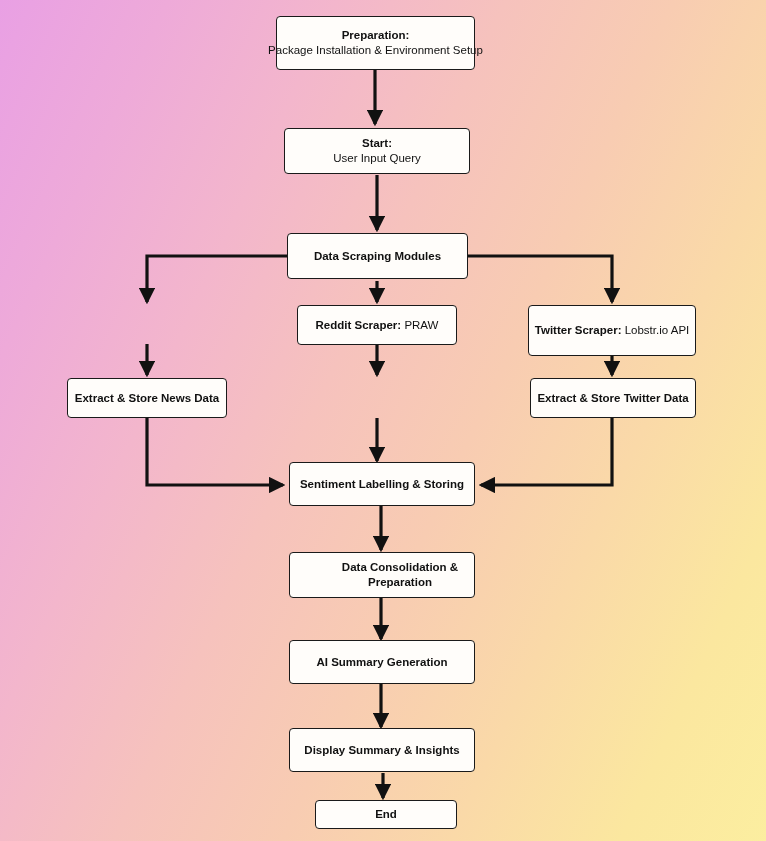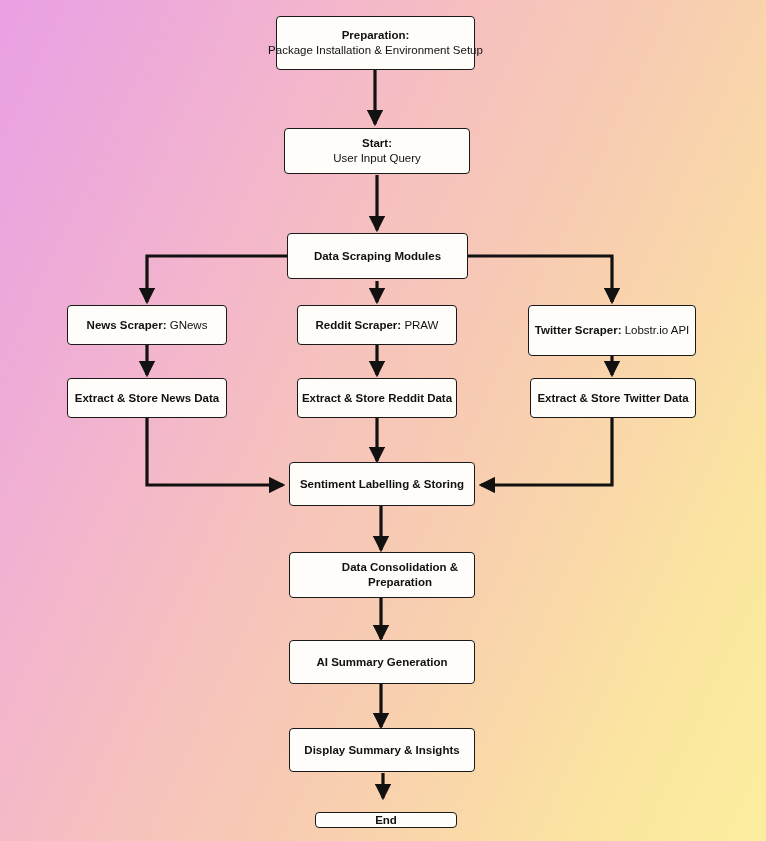--- a/index.html
+++ b/index.html
@@ -117,48 +117,39 @@
     <span>
       <span class="bold">Start:</span><br>
       <span>User Input Query</span>
     </span>
   </div>
 
   <div class="node" style="left:287px; top:233px; width:181px; height:46px;">
     <span class="bold">Data Scraping Modules</span>
   </div>
 
-  <div class="node" style="left:67px; top:305px; width:160px; height:40px;">
-    <span>
-      <span class="bold">News Scraper:</span>
-      <span>GNews</span>
-    </span>
-  </div>
 
   <div class="node" style="left:297px; top:305px; width:160px; height:40px;">
     <span>
       <span class="bold">Reddit Scraper:</span>
       <span>PRAW</span>
     </span>
   </div>
 
   <div class="node" style="left:528px; top:305px; width:168px; height:51px;">
     <span>
       <span class="bold">Twitter Scraper:</span>
       <span>Lobstr.io API</span>
     </span>
   </div>
 
   <div class="node" style="left:67px; top:378px; width:160px; height:40px;">
     <span class="bold">Extract &amp; Store News Data</span>
   </div>
 
-  <div class="node" style="left:297px; top:378px; width:160px; height:40px;">
-    <span class="bold">Extract &amp; Store Reddit Data</span>
-  </div>
 
   <div class="node" style="left:530px; top:378px; width:166px; height:40px;">
     <span class="bold">Extract &amp; Store Twitter Data</span>
   </div>
 
   <div class="node" style="left:289px; top:462px; width:186px; height:44px;">
     <span class="bold">Sentiment Labelling &amp; Storing</span>
   </div>
 
   <div class="node" style="left:289px; top:552px; width:186px; height:46px;">
@@ -169,17 +160,17 @@
   </div>
 
   <div class="node" style="left:289px; top:640px; width:186px; height:44px;">
     <span class="bold">AI Summary Generation</span>
   </div>
 
   <div class="node" style="left:289px; top:728px; width:186px; height:44px;">
     <span class="bold">Display Summary &amp; Insights</span>
   </div>
 
-  <div class="node" style="left:315px; top:800px; width:142px; height:16px;margin-top:12px;">
+  <div class="node" style="left:315px; top:800px; width:142px; height:29px;">
     <span class="bold">End</span>
   </div>
 
 </div>
 
 </body></html>

